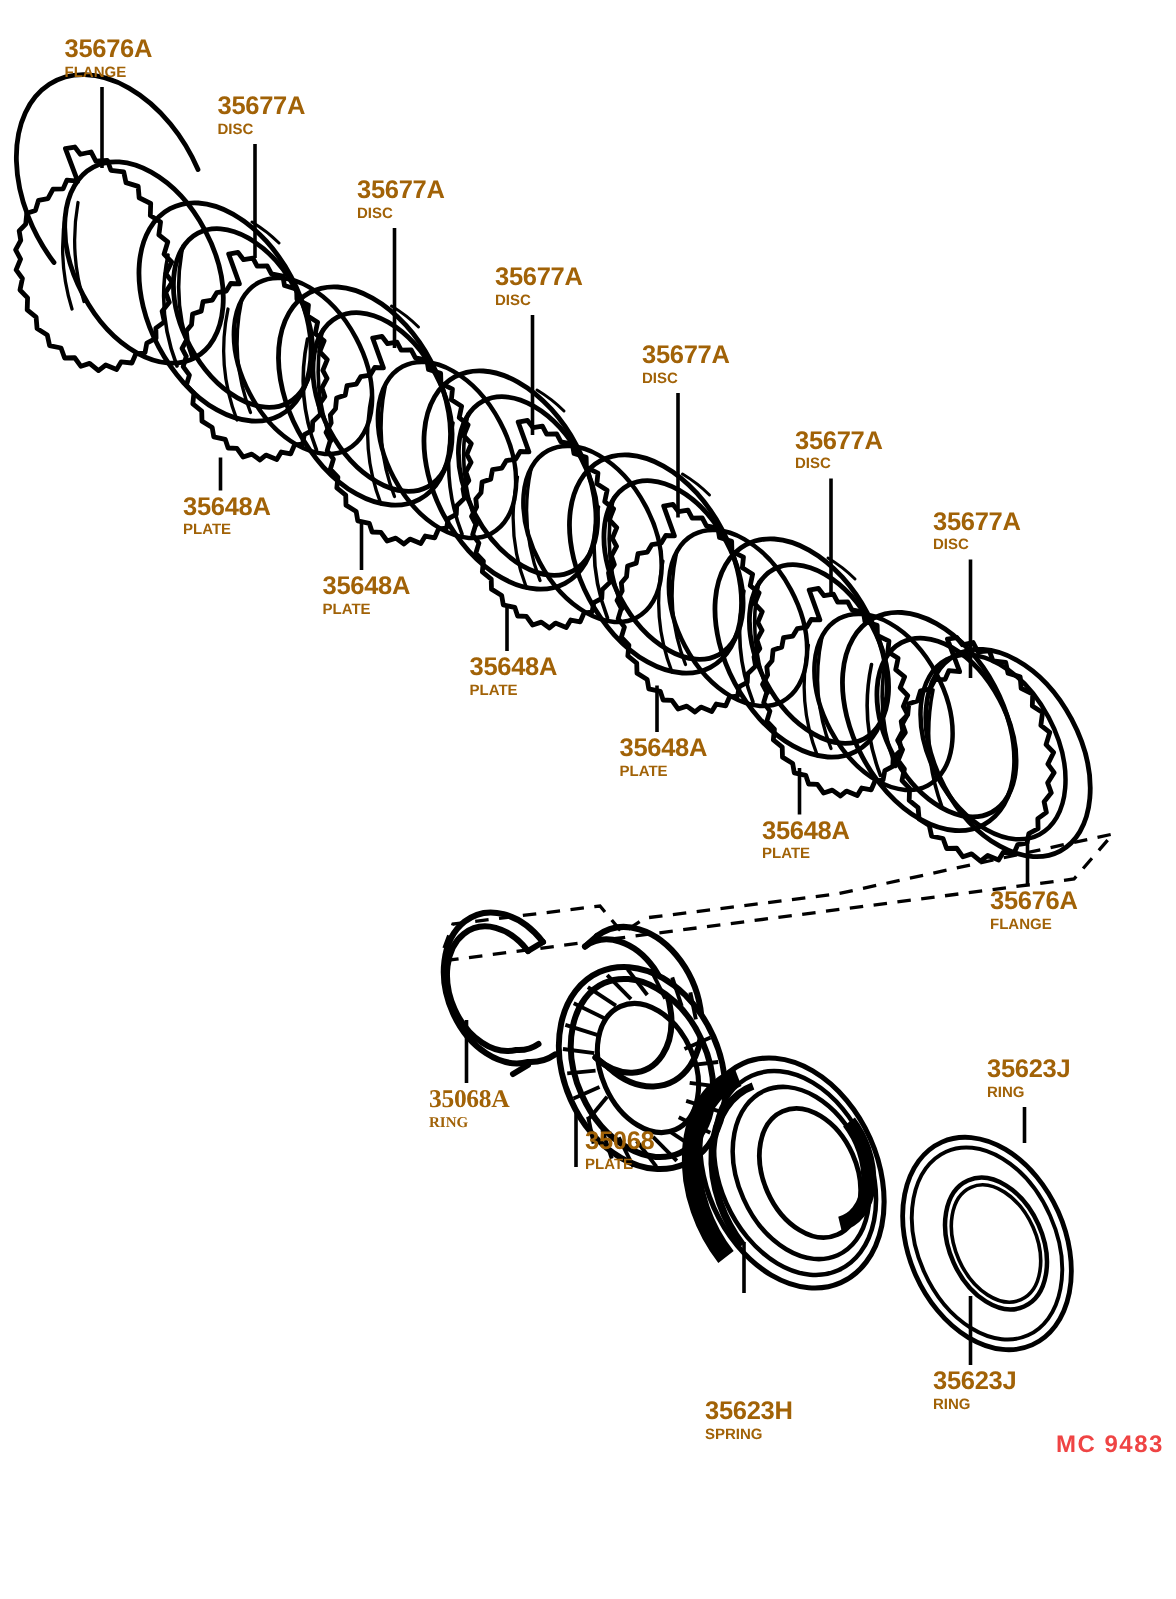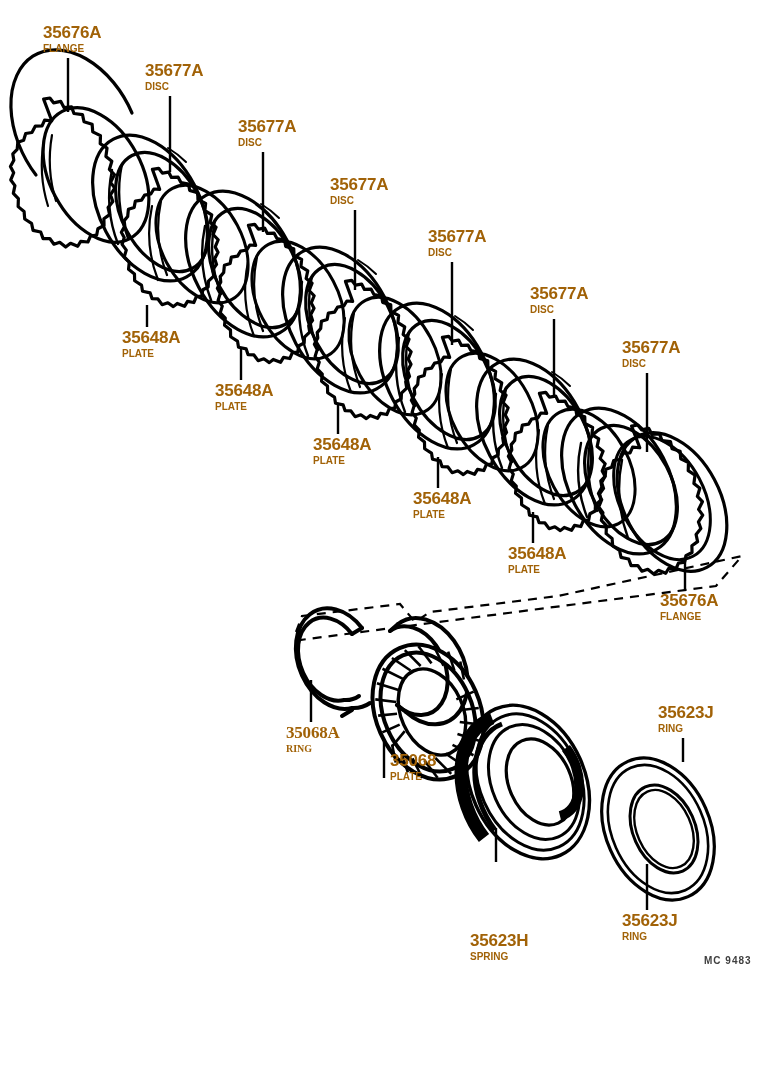--- a/index.html
+++ b/index.html
@@ -4,22 +4,22 @@
 <style>
   html,body{margin:0;padding:0;background:#ffffff;}
   body{width:784px;height:1066px;position:relative;overflow:hidden;
        font-family:"Liberation Sans", sans-serif;}
   #diagram{position:absolute;left:0;top:0;width:784px;height:1066px;}
   .lbl{position:absolute;color:#a16207;}
   .lbl .pn{font-size:17px;font-weight:bold;letter-spacing:-0.2px;line-height:17px;
            white-space:nowrap;display:block;}
   .lbl .dn{font-size:10px;font-weight:bold;letter-spacing:0px;line-height:13px;
            white-space:nowrap;display:block;margin-top:1px;}
-  .code{position:absolute;font-size:10px;font-weight:bold;letter-spacing:1px;
-        white-space:nowrap;color:#404040;}
+  .code{position:absolute;font-size:16px;font-weight:bold;letter-spacing:1px;
+        white-space:nowrap;color:#ef4444;}
 </style>
 </head>
 <body>
 
 <svg id="diagram" viewBox="0 0 784 1066">
   <defs>
 
     <g id="gearring">
       
     </g>

